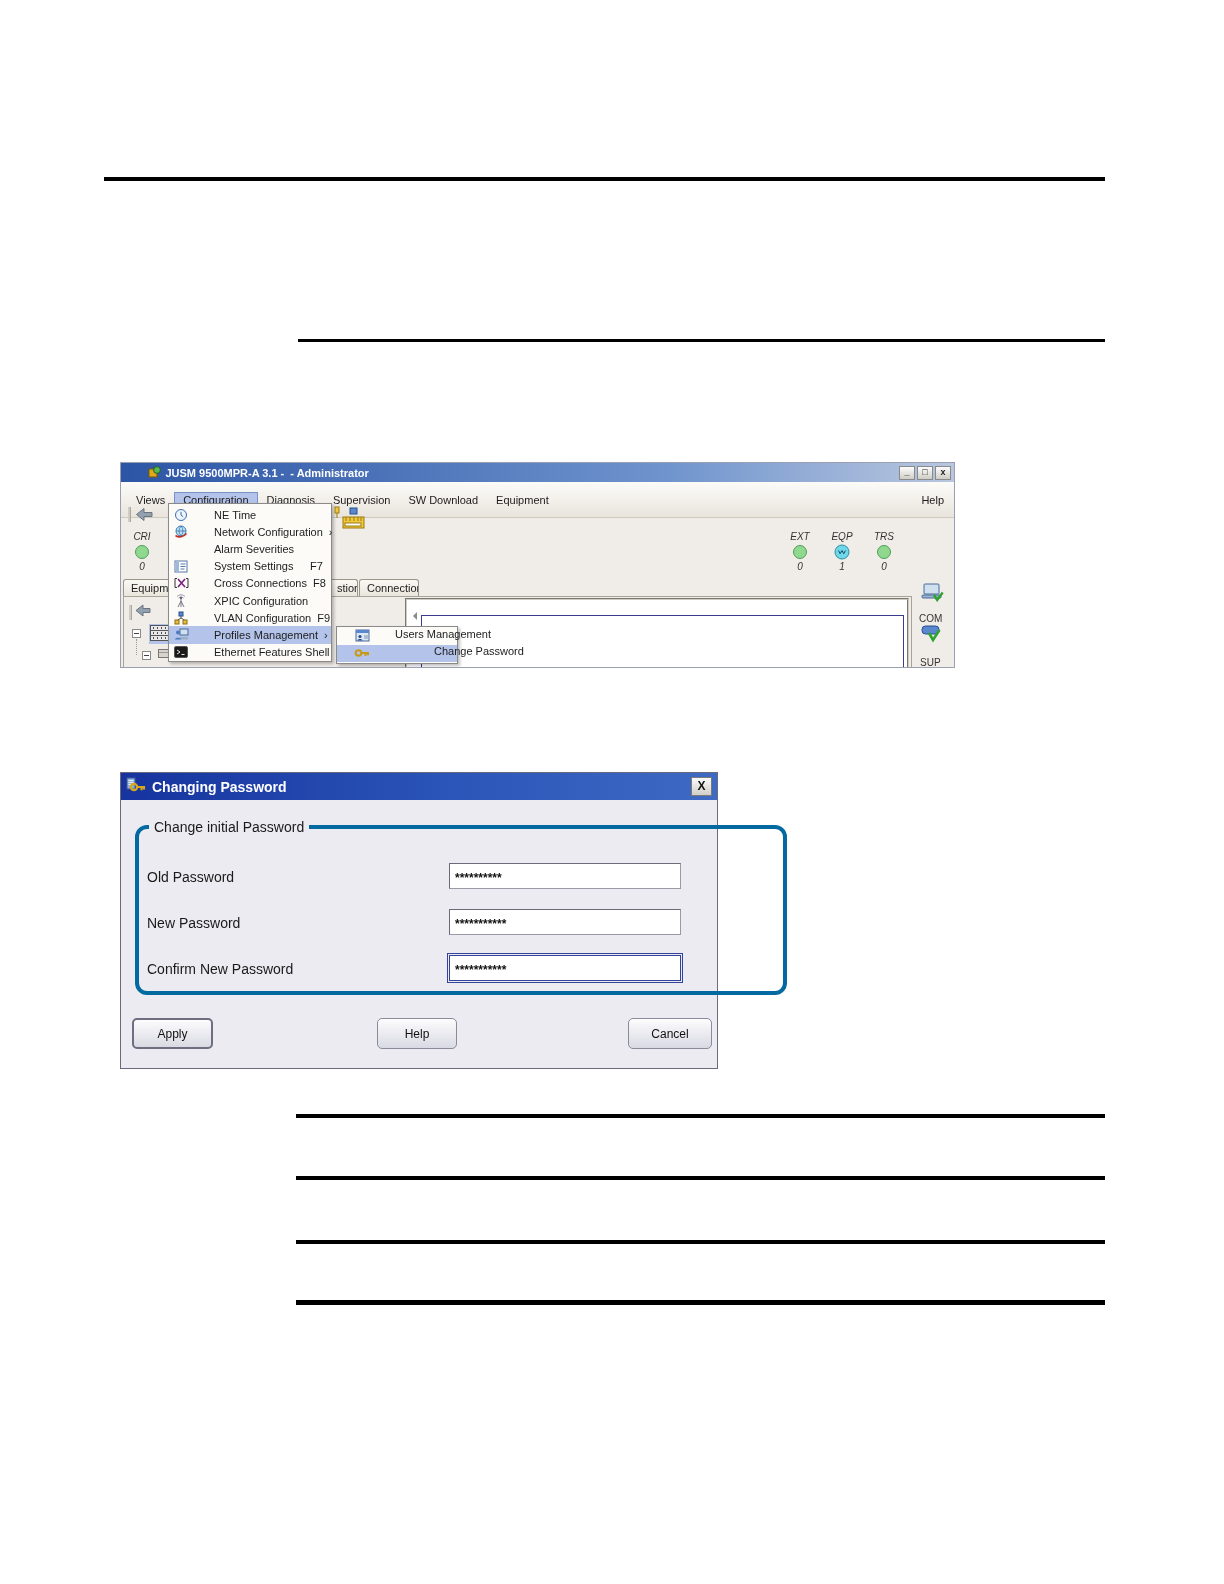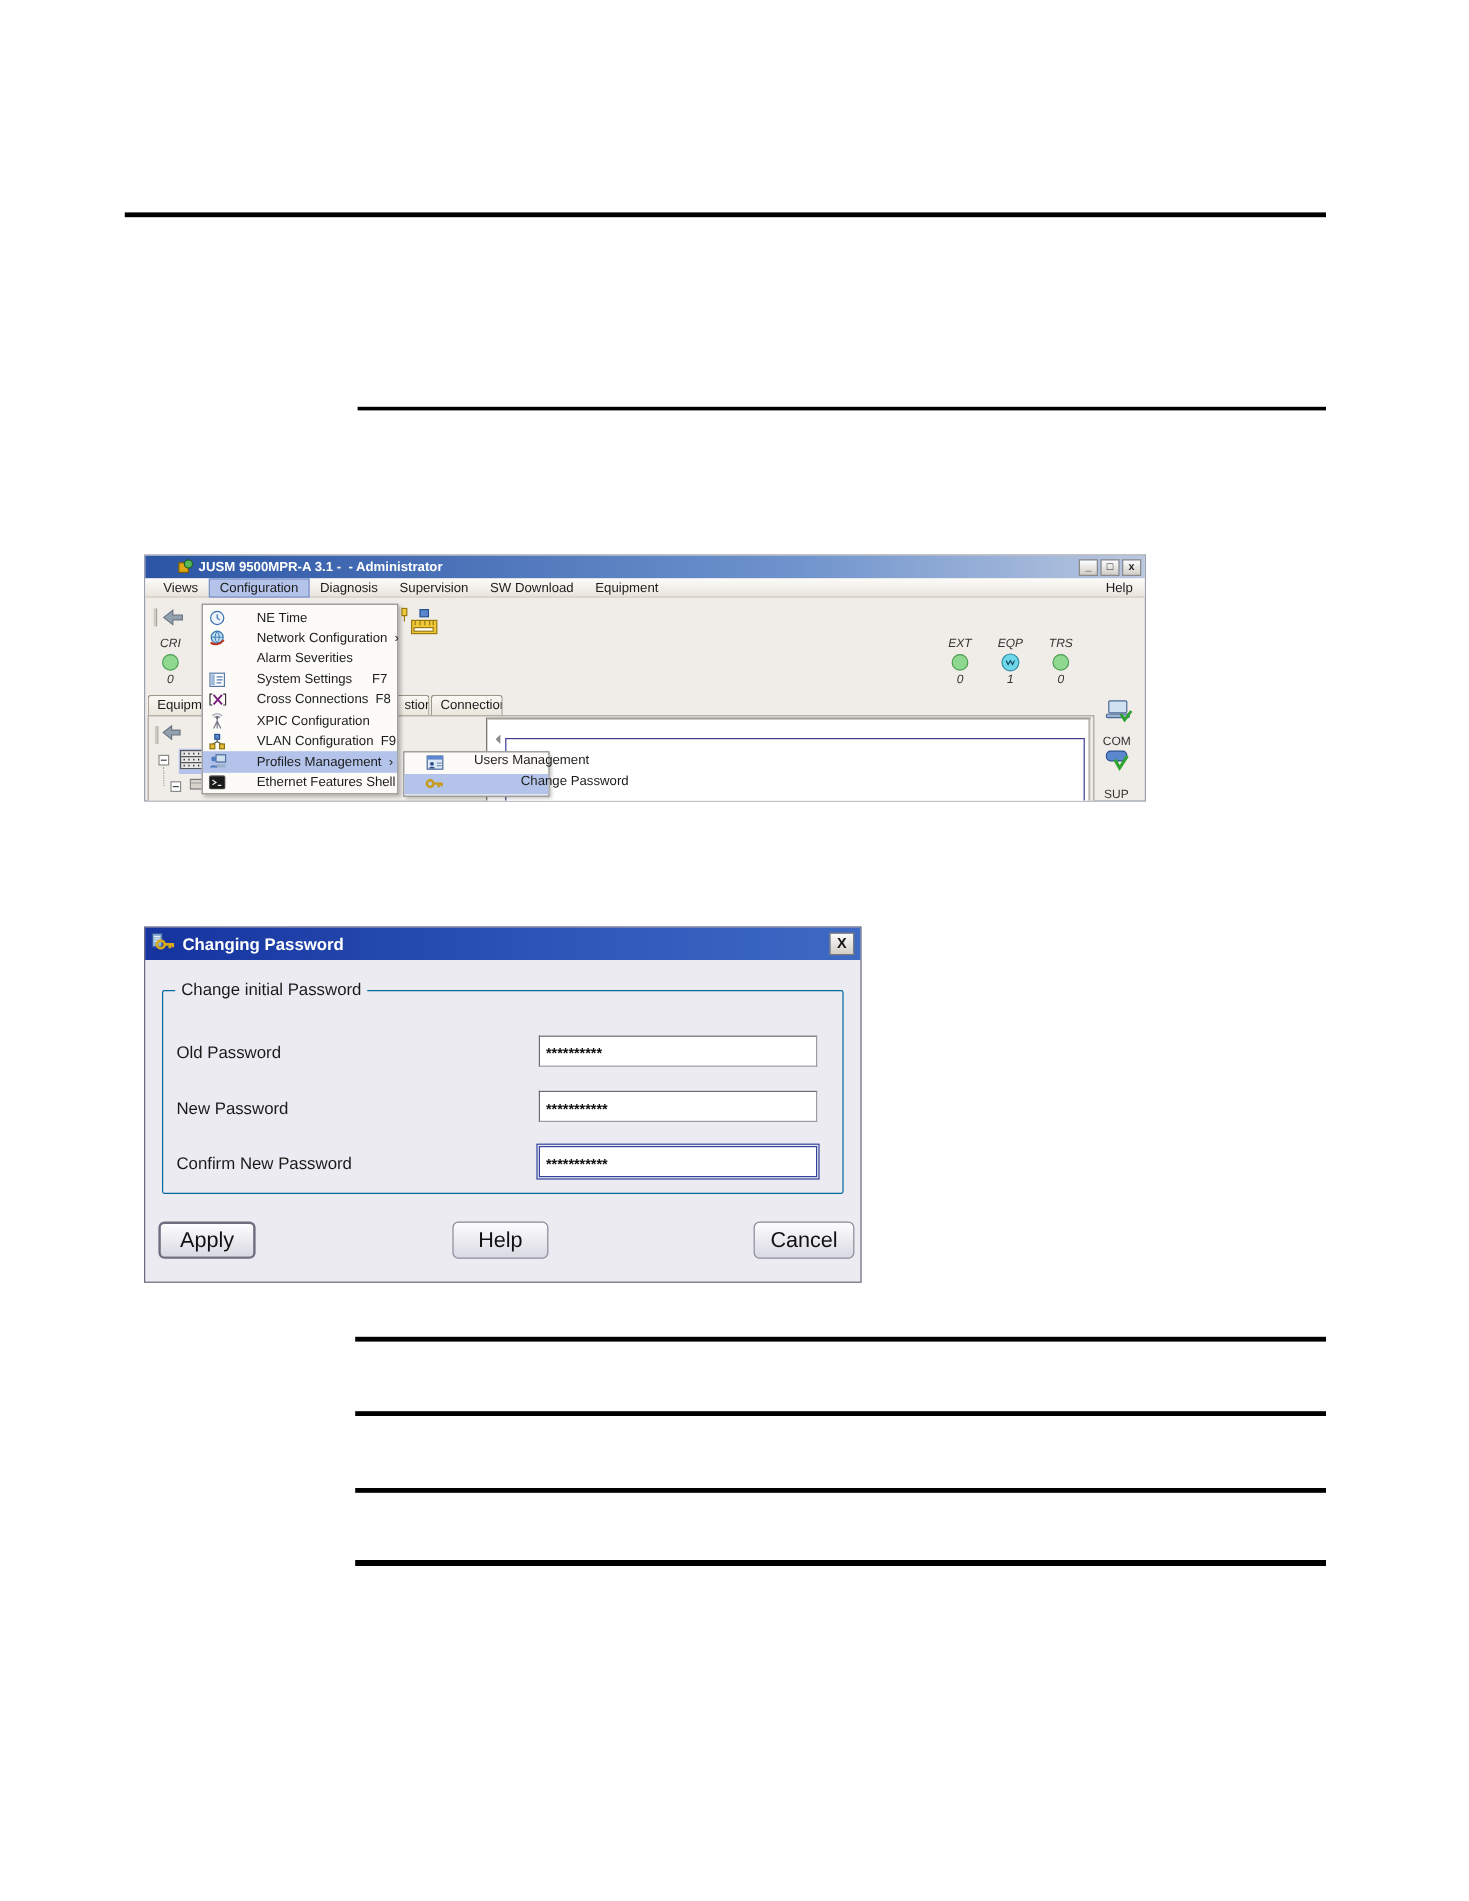--- a/index.html
+++ b/index.html
@@ -27,21 +27,21 @@
          background:#f0ede8;border:1px solid #9aa0b0;overflow:hidden;
          font-size:11px;color:#1c1c1c;}
   .titlebar{position:absolute;left:0;top:0;right:0;height:19px;
             background:linear-gradient(90deg,var(--c-titlebar) 0%,#6e93cd 65%,#b9c7df 100%);
             display:flex;align-items:center;gap:4px;padding:0 3px;
             color:#fff;font-weight:bold;font-size:11px;white-space:pre;}
   .winbtns{margin-left:auto;display:flex;gap:2px;}
   .winbtn{width:16px;height:14px;background:linear-gradient(#fdfdfd,#cfcdc5);
           border:1px solid #8a8a8a;font-size:9px;line-height:11px;text-align:center;
           font-weight:bold;color:#222;cursor:default;}
-  .menubar{position:absolute;left:0;top:19px;right:0;height:16px;
+  .menubar{position:absolute;left:0;top:19px;right:0;height:36px;
            background:linear-gradient(#fcfbf8,#e9e5dd);border-bottom:1px solid #cfcabf;
            display:flex;align-items:center;padding:0 6px;}
   .mb-item{padding:2px 9px;white-space:nowrap;}
   .mb-item.active{background:var(--c-highlight);border:1px solid #7a90c8;padding:1px 8px;}
   .mb-help{margin-left:auto;padding:2px 4px;}
   .grip{position:absolute;width:3px;height:15px;border-left:2px solid #cfccc4;border-right:1px solid #aaa69e;}
   .ind-block{position:absolute;width:38px;text-align:center;font-size:10px;color:#333;font-style:italic;}
   .ind-circle{width:14px;height:14px;border-radius:50%;background:var(--c-green);
               border:1px solid #4e9e56;margin:3px auto 2px auto;}
   .tab{position:absolute;top:116px;height:18px;background:linear-gradient(#faf8f4,#e9e5db);
@@ -79,32 +79,32 @@
   
   .dlg{position:absolute;left:120px;top:772px;width:598px;height:297px;
        background:#ebebf1;border:1px solid #6a6a7e;font-size:14px;color:#1a1a1a;}
   .dlg-titlebar{position:absolute;left:0;top:0;right:0;height:27px;
                 background:linear-gradient(90deg,var(--c-dlgbar) 0%,#2b55b8 55%,#3e6ac4 100%);
                 display:flex;align-items:center;gap:6px;padding:12px 5px;
                 color:#fff;font-weight:bold;font-size:14px;}
   .dlg-close{margin-left:auto;width:21px;height:19px;background:linear-gradient(#fbfbfb,#d2cfc8);
              border:1px solid #7a7a7a;color:#111;font-weight:bold;font-size:12px;
              line-height:16px;text-align:center;cursor:default;}
-  .groupbox{position:absolute;left:14px;top:52px;width:568px;height:170px;
-            border:1px solid #0369a1;border-radius:2px;}
+  .groupbox{position:absolute;left:14px;top:52px;width:652px;height:170px;
+            border:4px solid #0369a1;border-radius:12px;}
   .groupbox-legend{position:absolute;left:10px;top:-10px;background:#ebebf1;padding:0 5px;font-size:14px;}
   .flabel{position:absolute;left:26px;font-size:14px;}
   .ffield{position:absolute;left:328px;width:232px;height:26px;background:#fff;
           border:1px solid #9a9aa6;border-top-color:#6a6a78;border-left-color:#6a6a78;
           font-family:"Liberation Sans",sans-serif;font-size:12px;font-weight:bold;
           padding:3px 5px 0 5px;color:#111;}
   .ffield.focus{border:1px solid #33439b;outline:1px solid #33439b;outline-offset:1px;}
   .btn{position:absolute;top:245px;height:31px;border-radius:5px;
        background:linear-gradient(#fdfdfe,#d9d9e3);border:1px solid #8a8a9a;
-       font-family:"Liberation Sans",sans-serif;font-size:18px;color:#111;cursor:default;}
+       font-family:"Liberation Sans",sans-serif;font-size:12px;color:#111;cursor:default;}
   .btn.default{border:2px solid #6e6e80;}
 </style>
 </head>
 <body>
 
 <div class="page">
 
   <div class="rule" id="r1"></div>
   <div class="rule" id="r2"></div>
   <div class="rule" id="r3"></div>

